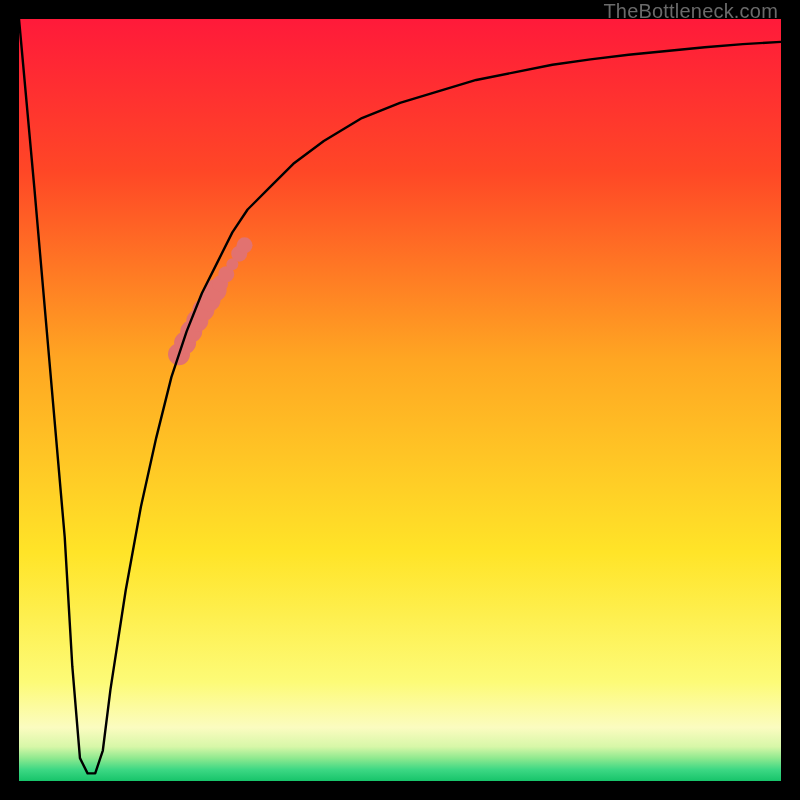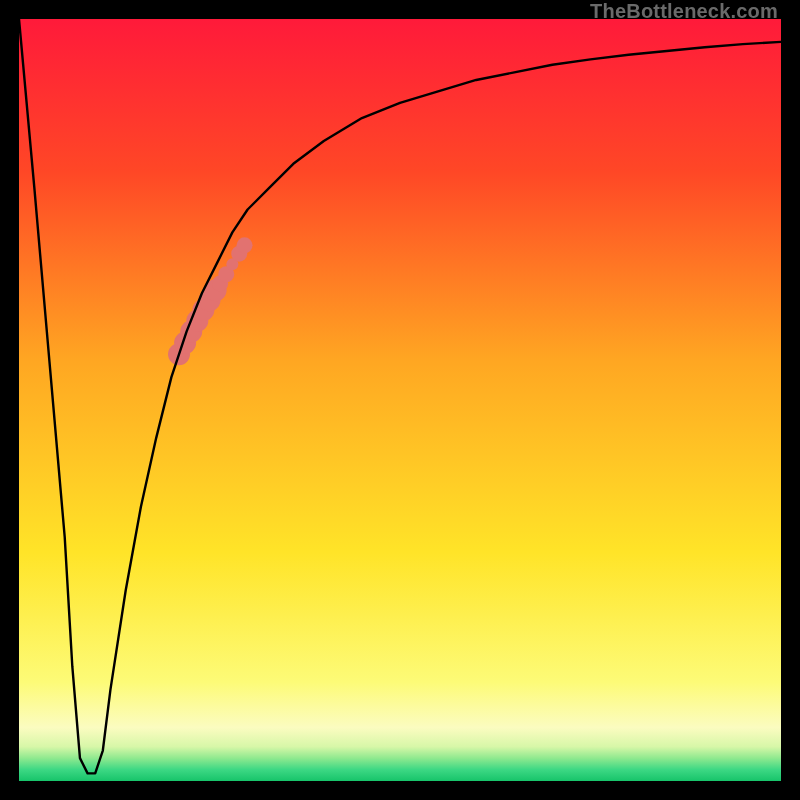--- a/index.html
+++ b/index.html
@@ -25,21 +25,21 @@
     top: 0;
     width: 762px;
     height: 762px;
   }
   .watermark {
     position: absolute;
     top: 0px;
     right: 22px;
     color: #6a6a6a;
     font-size: 20px;
-    font-weight: 700;
+    font-weight: 400;
     letter-spacing: 0.2px;
     user-select: none;
   }
 </style>
 </head>
 <body>
 
 <div class="frame">
   <svg class="plot" viewBox="0 0 762 762">
     <defs>

